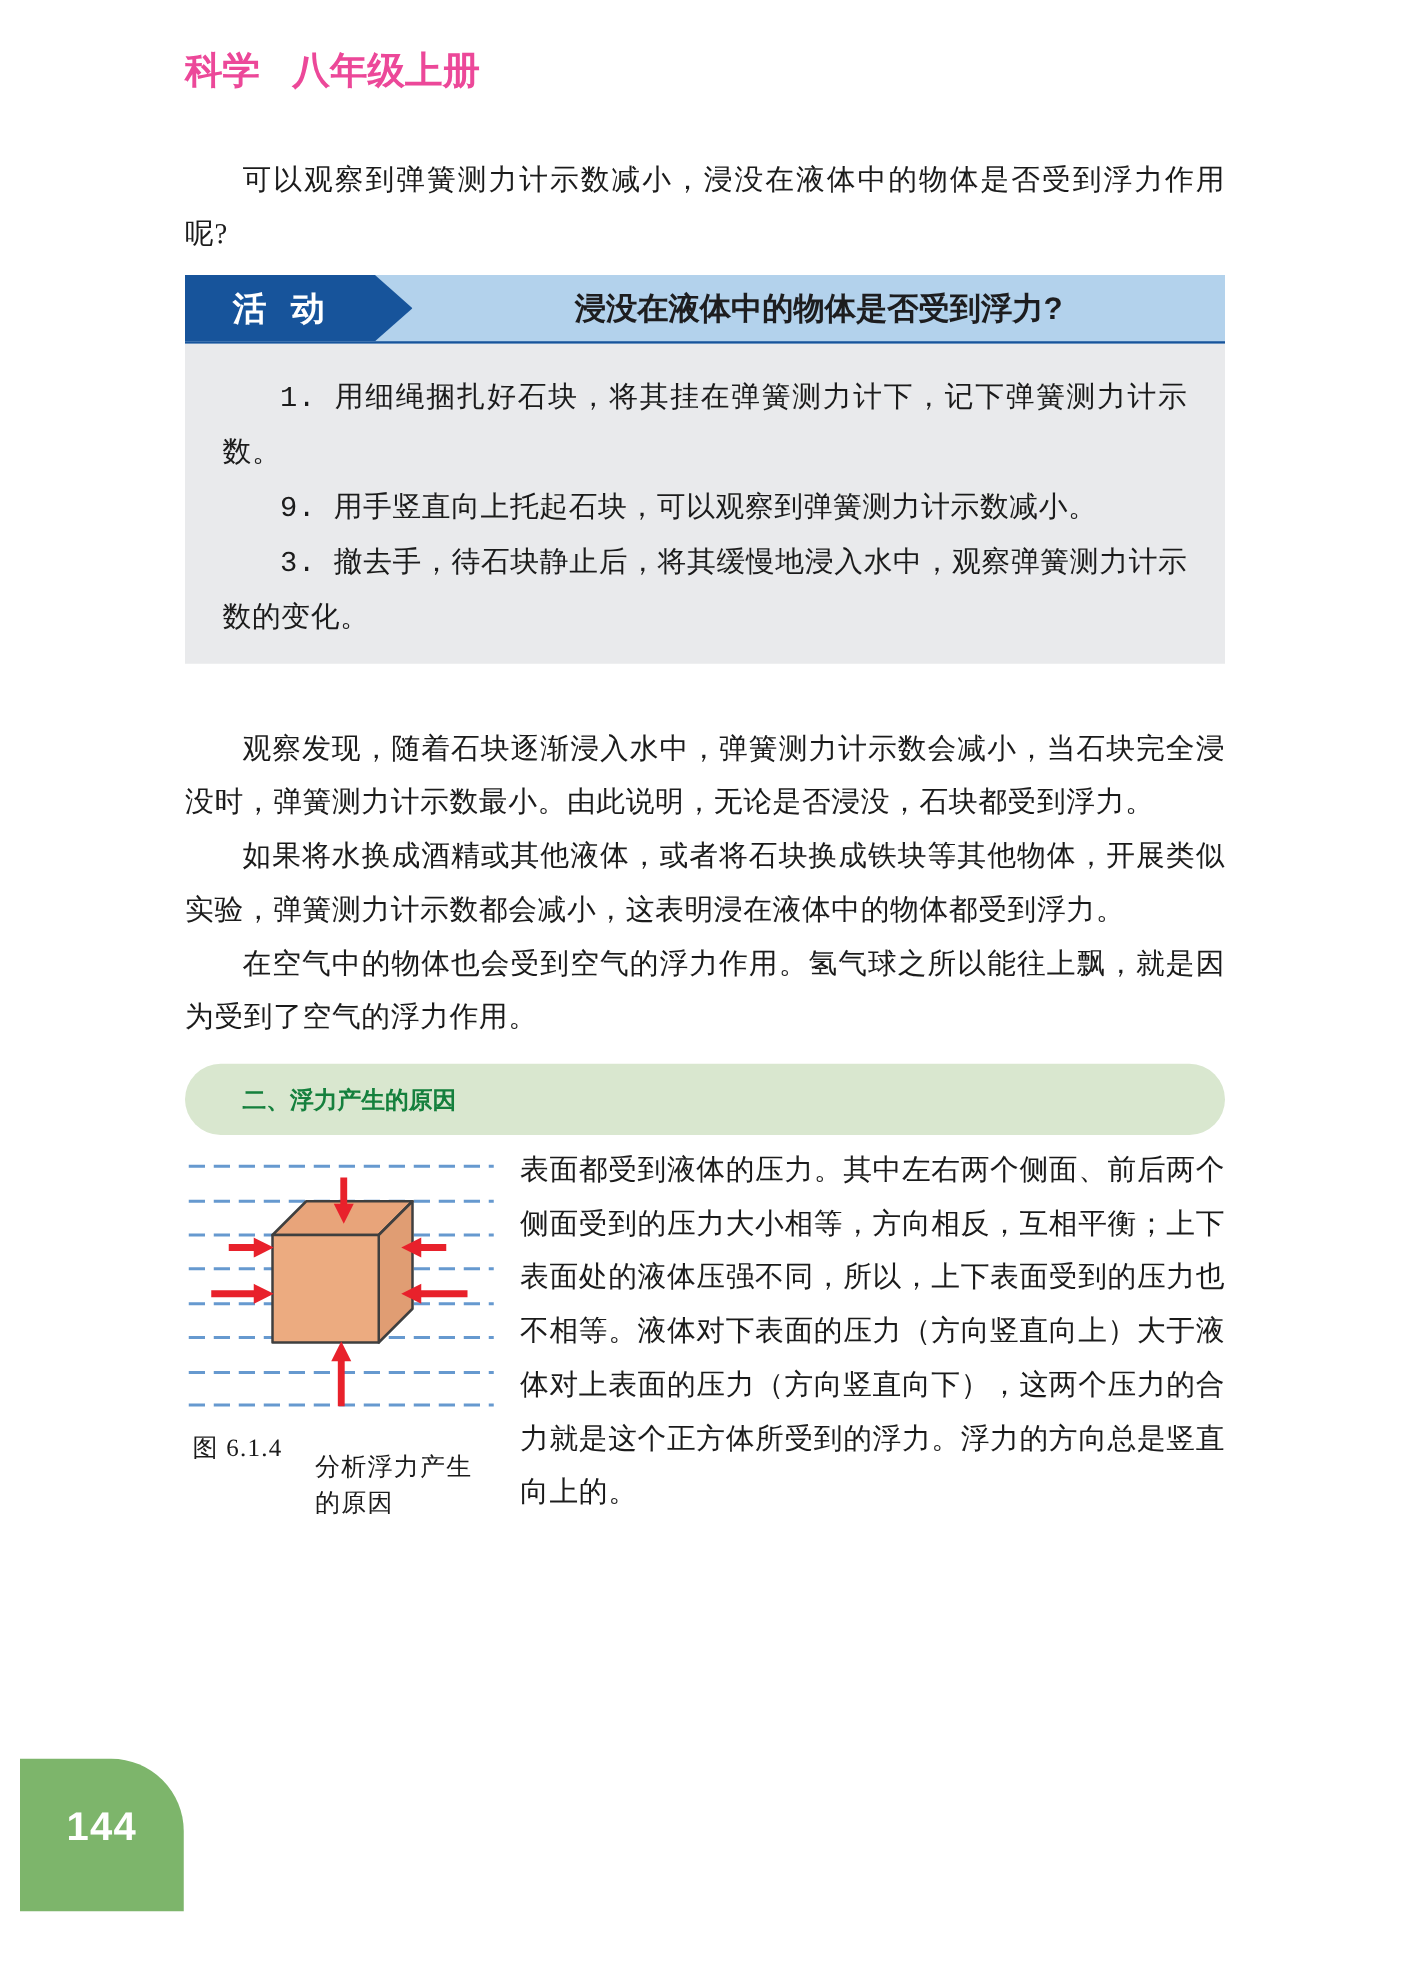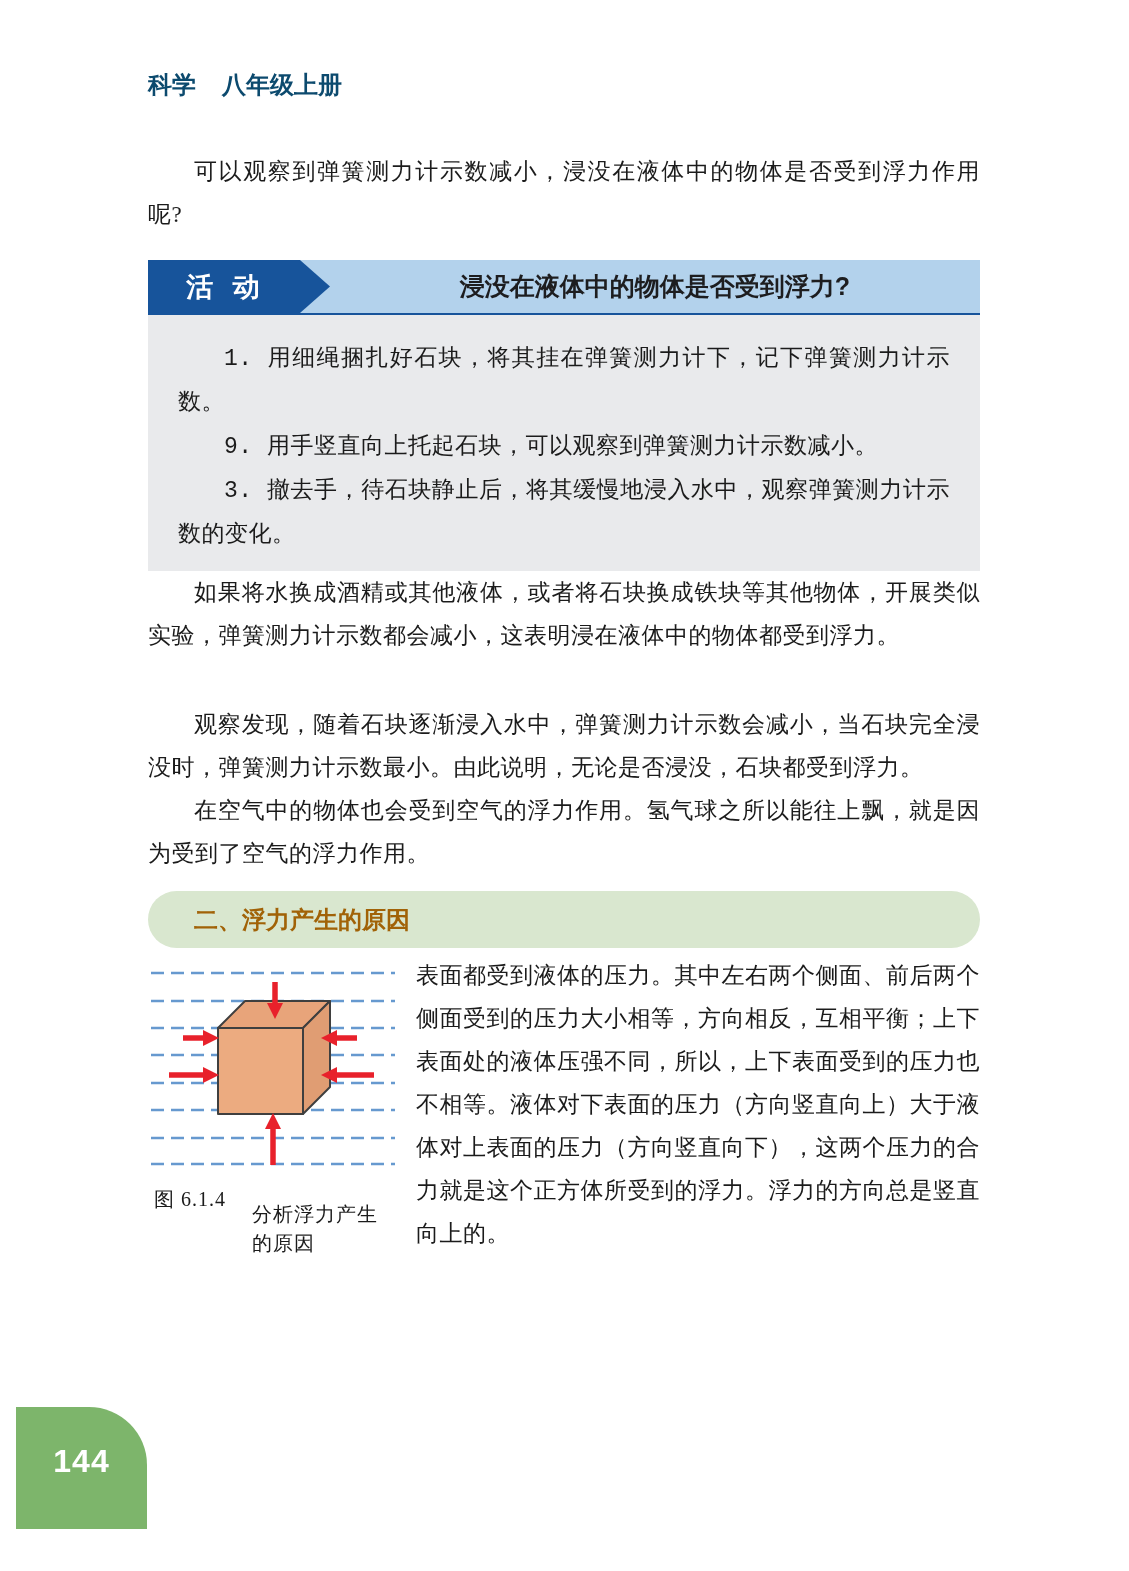--- a/index.html
+++ b/index.html
@@ -6,41 +6,41 @@
   .page{
     position:relative;
     width:1129px;height:1571px;
     background:#ffffff;
     overflow:hidden;
     font-family:"Liberation Serif","DejaVu Serif",serif;
     color:#1b1b1b;
   }
   
   .book-header{
-    margin:72px 0 0 148px;
+    margin:44px 0 0 148px;
     font-family:"Liberation Sans","DejaVu Sans",sans-serif;
     font-weight:bold;
-    font-size:24px;
+    font-size:30px;
     line-height:26px;
-    color:#0c4a6e;
+    color:#ec4899;
   }
   .book-header .vol{margin-left:26px;}
   
   .content{margin-left:148px;width:832px;}
   .body-p{
     margin:0;
     font-size:23px;
     line-height:43px;
     text-align:justify;
     letter-spacing:.5px;
   }
   .indent{text-indent:2em;}
   .p-intro{margin-top:52px;}
   
-  .activity{margin-top:24px;}
+  .activity{margin-top:12px;}
   .activity-header{
     display:flex;
     height:53px;
     background:#b3d2ec;
     border-bottom:2px solid #17549b;
   }
   .activity-tag{
     width:182px;height:53px;
     background:#17549b;
     clip-path:polygon(0 0, calc(100% - 30px) 0, 100% 50%, calc(100% - 30px) 100%, 0 100%);
@@ -76,21 +76,21 @@
   .section-pill{
     margin-top:16px;
     height:57px;
     border-radius:30px;
     background:#d9e7cf;
     display:flex;align-items:center;
     padding-left:46px;box-sizing:border-box;
   }
   .section-pill span{
     font-family:"Liberation Sans","DejaVu Sans",sans-serif;
-    font-weight:bold;font-size:24px;color:#a16207;
+    font-weight:bold;font-size:19px;color:#15803d;
   }
   .p-analysis{margin-top:28px;}
   
   .analysis-columns{margin-top:6px;}
   .analysis-columns::after{content:"";display:block;clear:both;}
   .figure{
     float:left;
     width:250px;
     min-height:312px;
     margin:4px 18px 0 0;
@@ -146,22 +146,22 @@
         </div>
         <div class="activity-title">浸没在液体中的物体是否受到浮力?</div>
       </div>
       <div class="activity-body">
         <p class="step">1. 用细绳捆扎好石块，将其挂在弹簧测力计下，记下弹簧测力计示数。</p>
         <p class="step">9. 用手竖直向上托起石块，可以观察到弹簧测力计示数减小。</p>
         <p class="step">3. 撤去手，待石块静止后，将其缓慢地浸入水中，观察弹簧测力计示数的变化。</p>
       </div>
     </section>
 
+    <p class="body-p indent p-after-box">观察发现，随着石块逐渐浸入水中，弹簧测力计示数会减小，当石块完全浸没时，弹簧测力计示数最小。由此说明，无论是否浸没，石块都受到浮力。</p>
     <p class="body-p indent">如果将水换成酒精或其他液体，或者将石块换成铁块等其他物体，开展类似实验，弹簧测力计示数都会减小，这表明浸在液体中的物体都受到浮力。</p>
-    <p class="body-p indent p-after-box">观察发现，随着石块逐渐浸入水中，弹簧测力计示数会减小，当石块完全浸没时，弹簧测力计示数最小。由此说明，无论是否浸没，石块都受到浮力。</p>
     <p class="body-p indent">在空气中的物体也会受到空气的浮力作用。氢气球之所以能往上飘，就是因为受到了空气的浮力作用。</p>
 
     <div class="section-pill">
       <span>二、浮力产生的原因</span>
     </div>
 
 
     <div class="analysis-columns">
       <figure class="figure">
         <svg width="250" height="215" viewBox="0 0 250 215">

